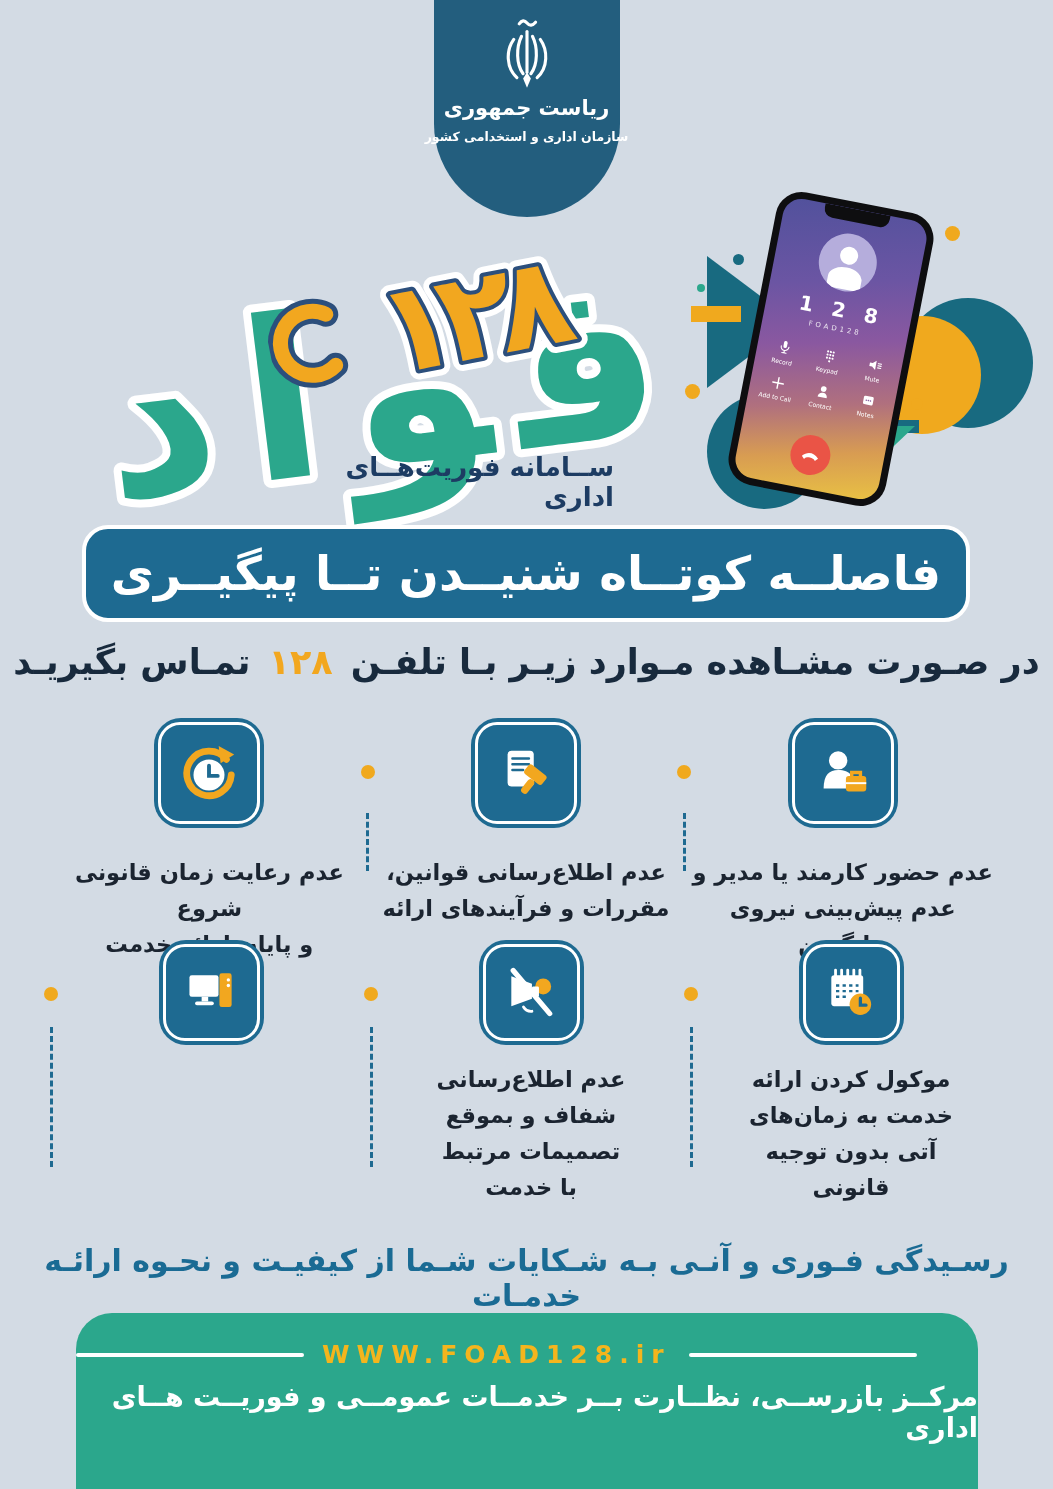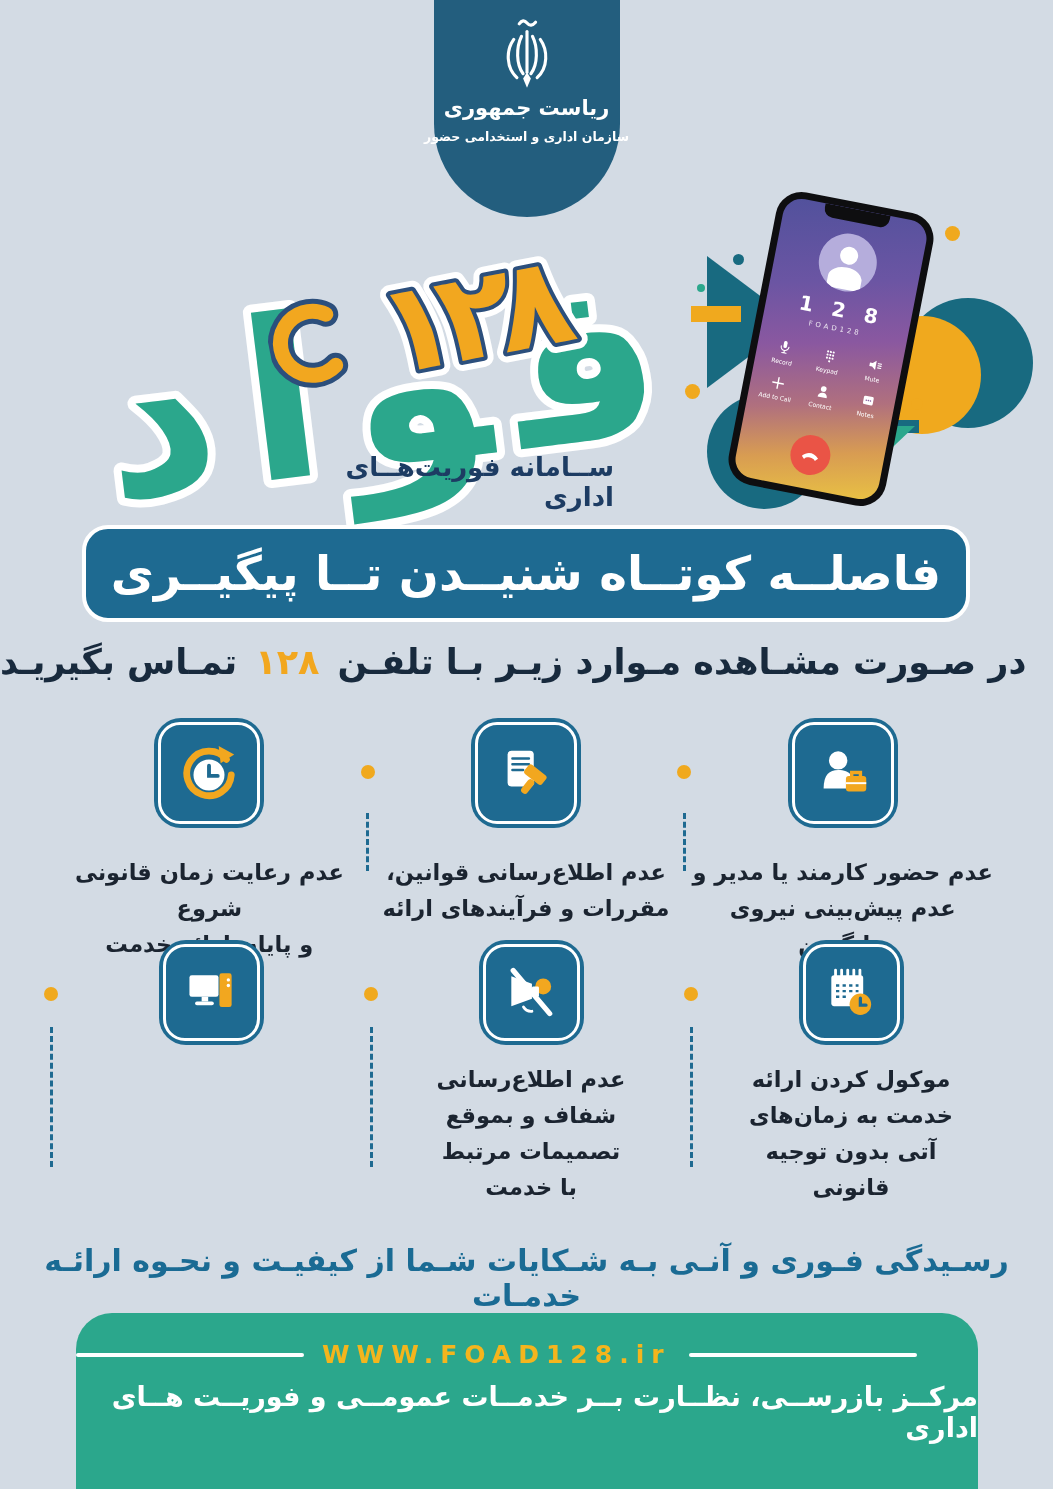--- a/index.html
+++ b/index.html
@@ -68,21 +68,21 @@
   .action .lbl{font-size:6px;margin-top:2px;white-space:nowrap;}
   .endcall{position:absolute;bottom:14px;left:50%;transform:translateX(-50%);width:40px;height:40px;border-radius:50%;background:#ea5446;display:flex;align-items:center;justify-content:center;}
   
   .banner{
     position:absolute;left:82px;top:525px;width:888px;height:97px;
     background:#1e6a91;border:4px solid #fff;border-radius:26px;
     display:flex;align-items:center;justify-content:center;
     color:#fff;font-size:47px;font-weight:bold;z-index:2;
   }
   
-  .cta{position:absolute;left:0;top:642px;width:100%;text-align:left;font-size:35px;font-weight:bold;color:#182a3d;}
+  .cta{position:absolute;left:0;top:642px;width:100%;text-align:center;font-size:35px;font-weight:bold;color:#182a3d;}
   .cta .num{color:#f2a71f;margin:0 6px;}
   
   .row{position:absolute;display:flex;}
   .row1{left:56px;top:718px;width:940px;}
   .row2{left:46px;top:940px;width:960px;}
   .item{flex:1;display:flex;flex-direction:column;align-items:center;}
   .tile{
     position:relative;width:110px;height:110px;background:#1e6a91;border-radius:27px;
     display:flex;align-items:center;justify-content:center;flex:none;
   }
@@ -120,21 +120,21 @@
         <path d="M40 10 Q45 3 50 9 Q55 15 61 8"></path>
         <path d="M50 20 L50 72"></path>
         <path d="M43 26 C36 40 36 62 45 74"></path>
         <path d="M33 30 C23 44 23 66 37 79"></path>
         <path d="M57 26 C64 40 64 62 55 74"></path>
         <path d="M67 30 C77 44 77 66 63 79"></path>
       </g>
       <path d="M50 72 L45 80 L50 92 L55 80 Z" fill="#fff"></path>
     </svg>
     <div class="l1">ریاست جمهوری</div>
-    <div class="l2">سازمان اداری و استخدامی حضور</div>
+    <div class="l2">سازمان اداری و استخدامی کشور</div>
   </div>
 
   <div class="word-foad">
     <svg width="680" height="300" viewBox="0 0 680 300">
       <text x="340" y="228" text-anchor="middle" font-family="DejaVu Sans, sans-serif" font-size="222" font-weight="bold" fill="#2ba78c" stroke="#ffffff" stroke-width="16" stroke-linejoin="round" paint-order="stroke" textLength="560">فواد</text>
     </svg>
   </div>
 
   <div class="num-128">
     <svg class="handset" width="92" height="96" viewBox="0 0 92 96">

